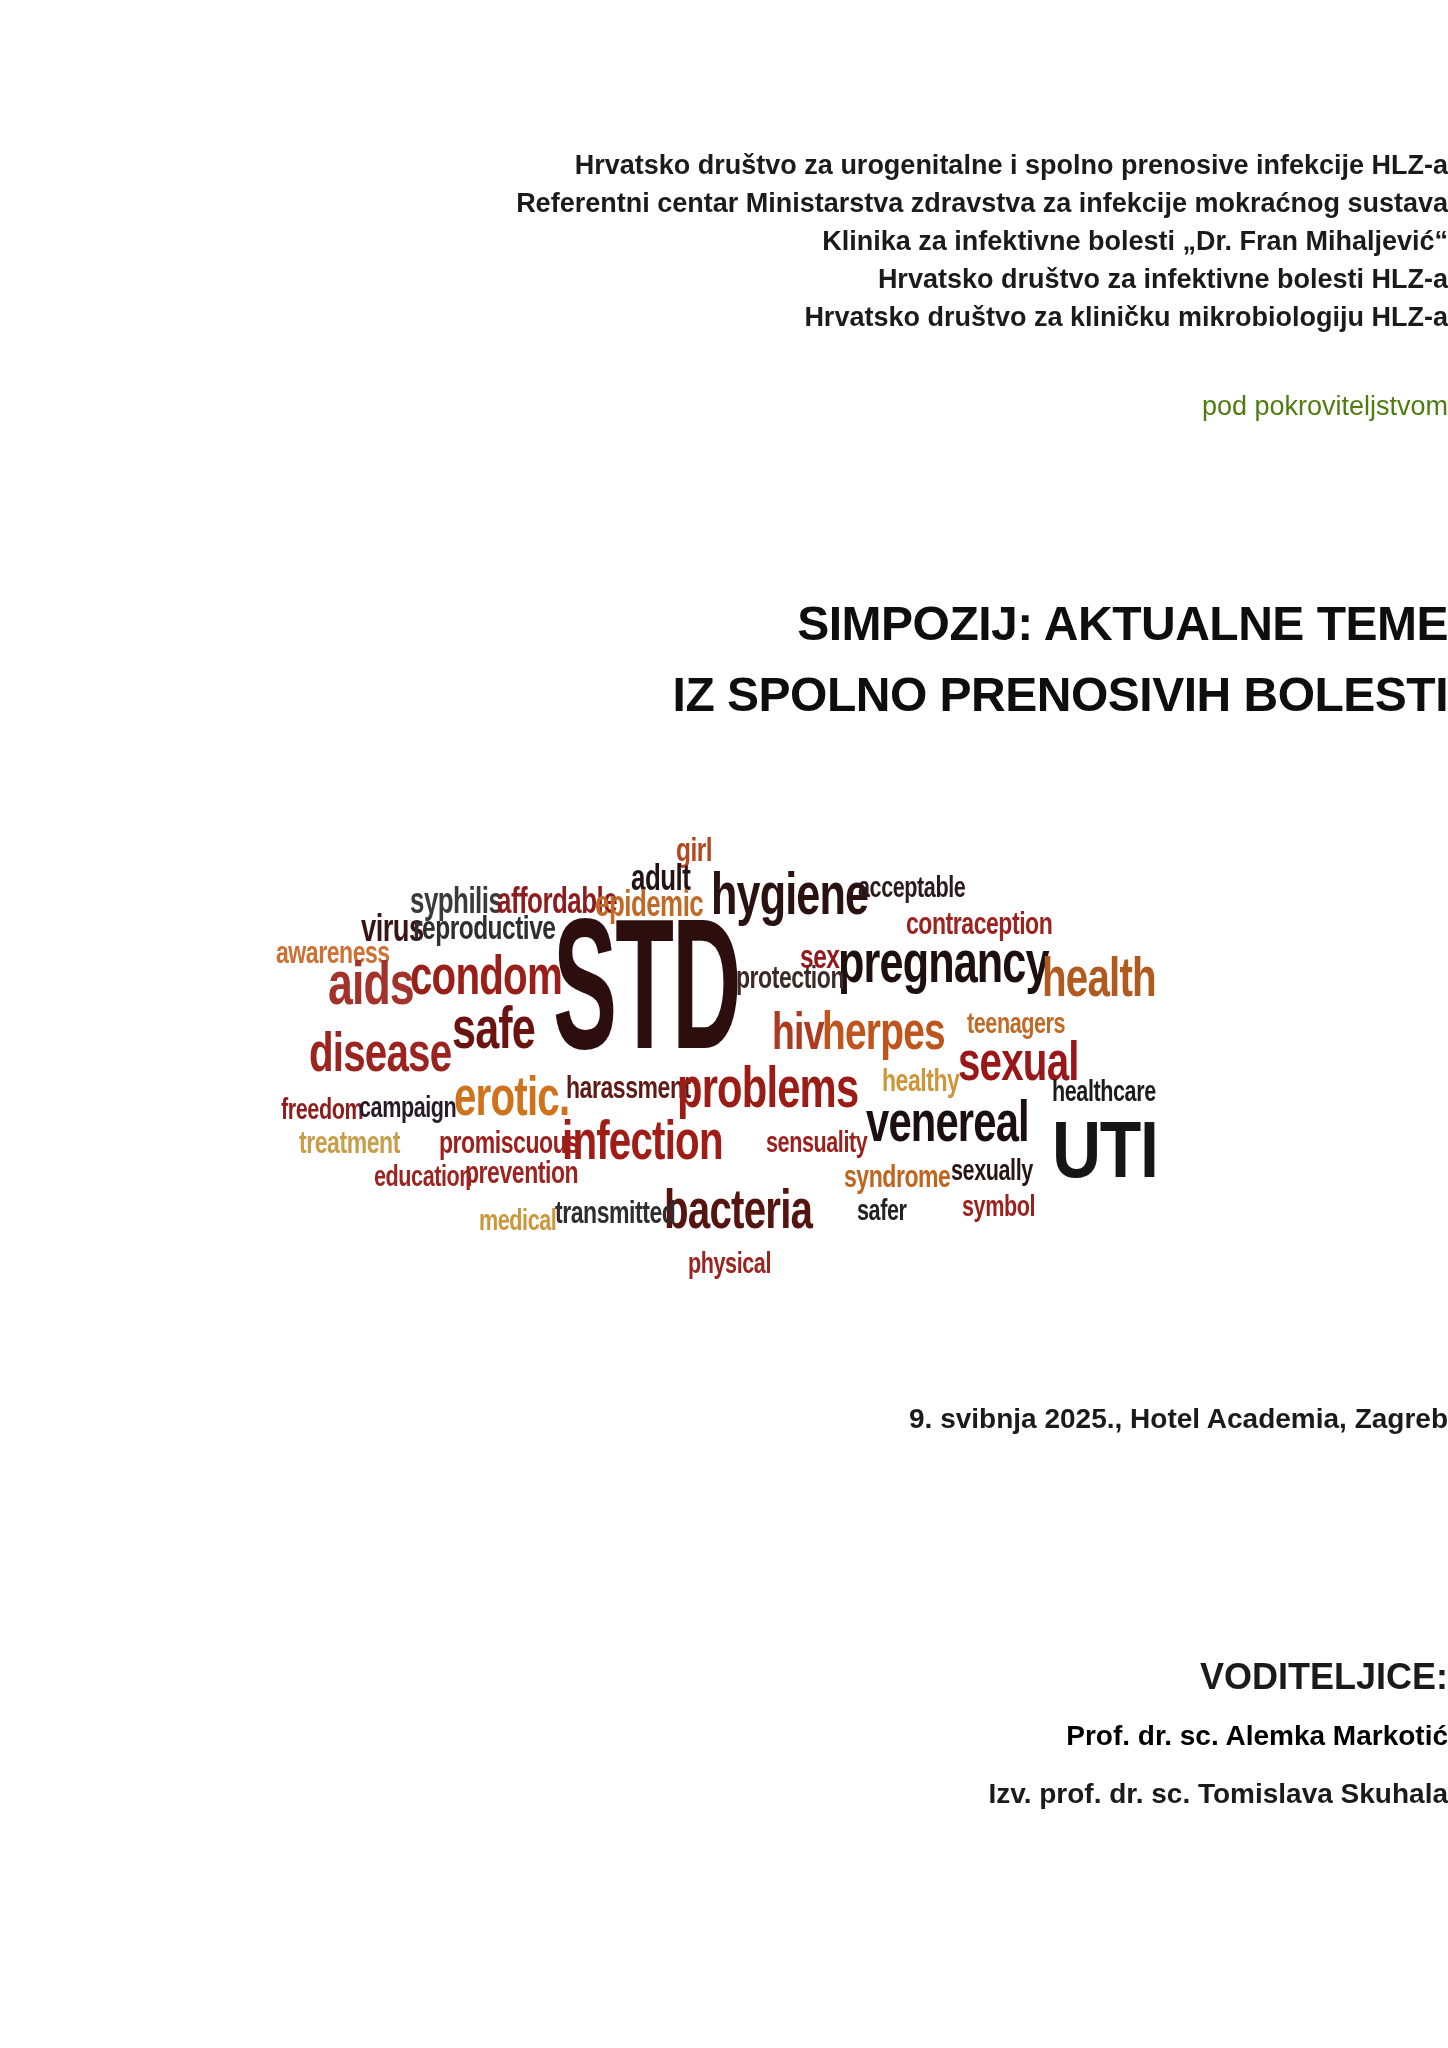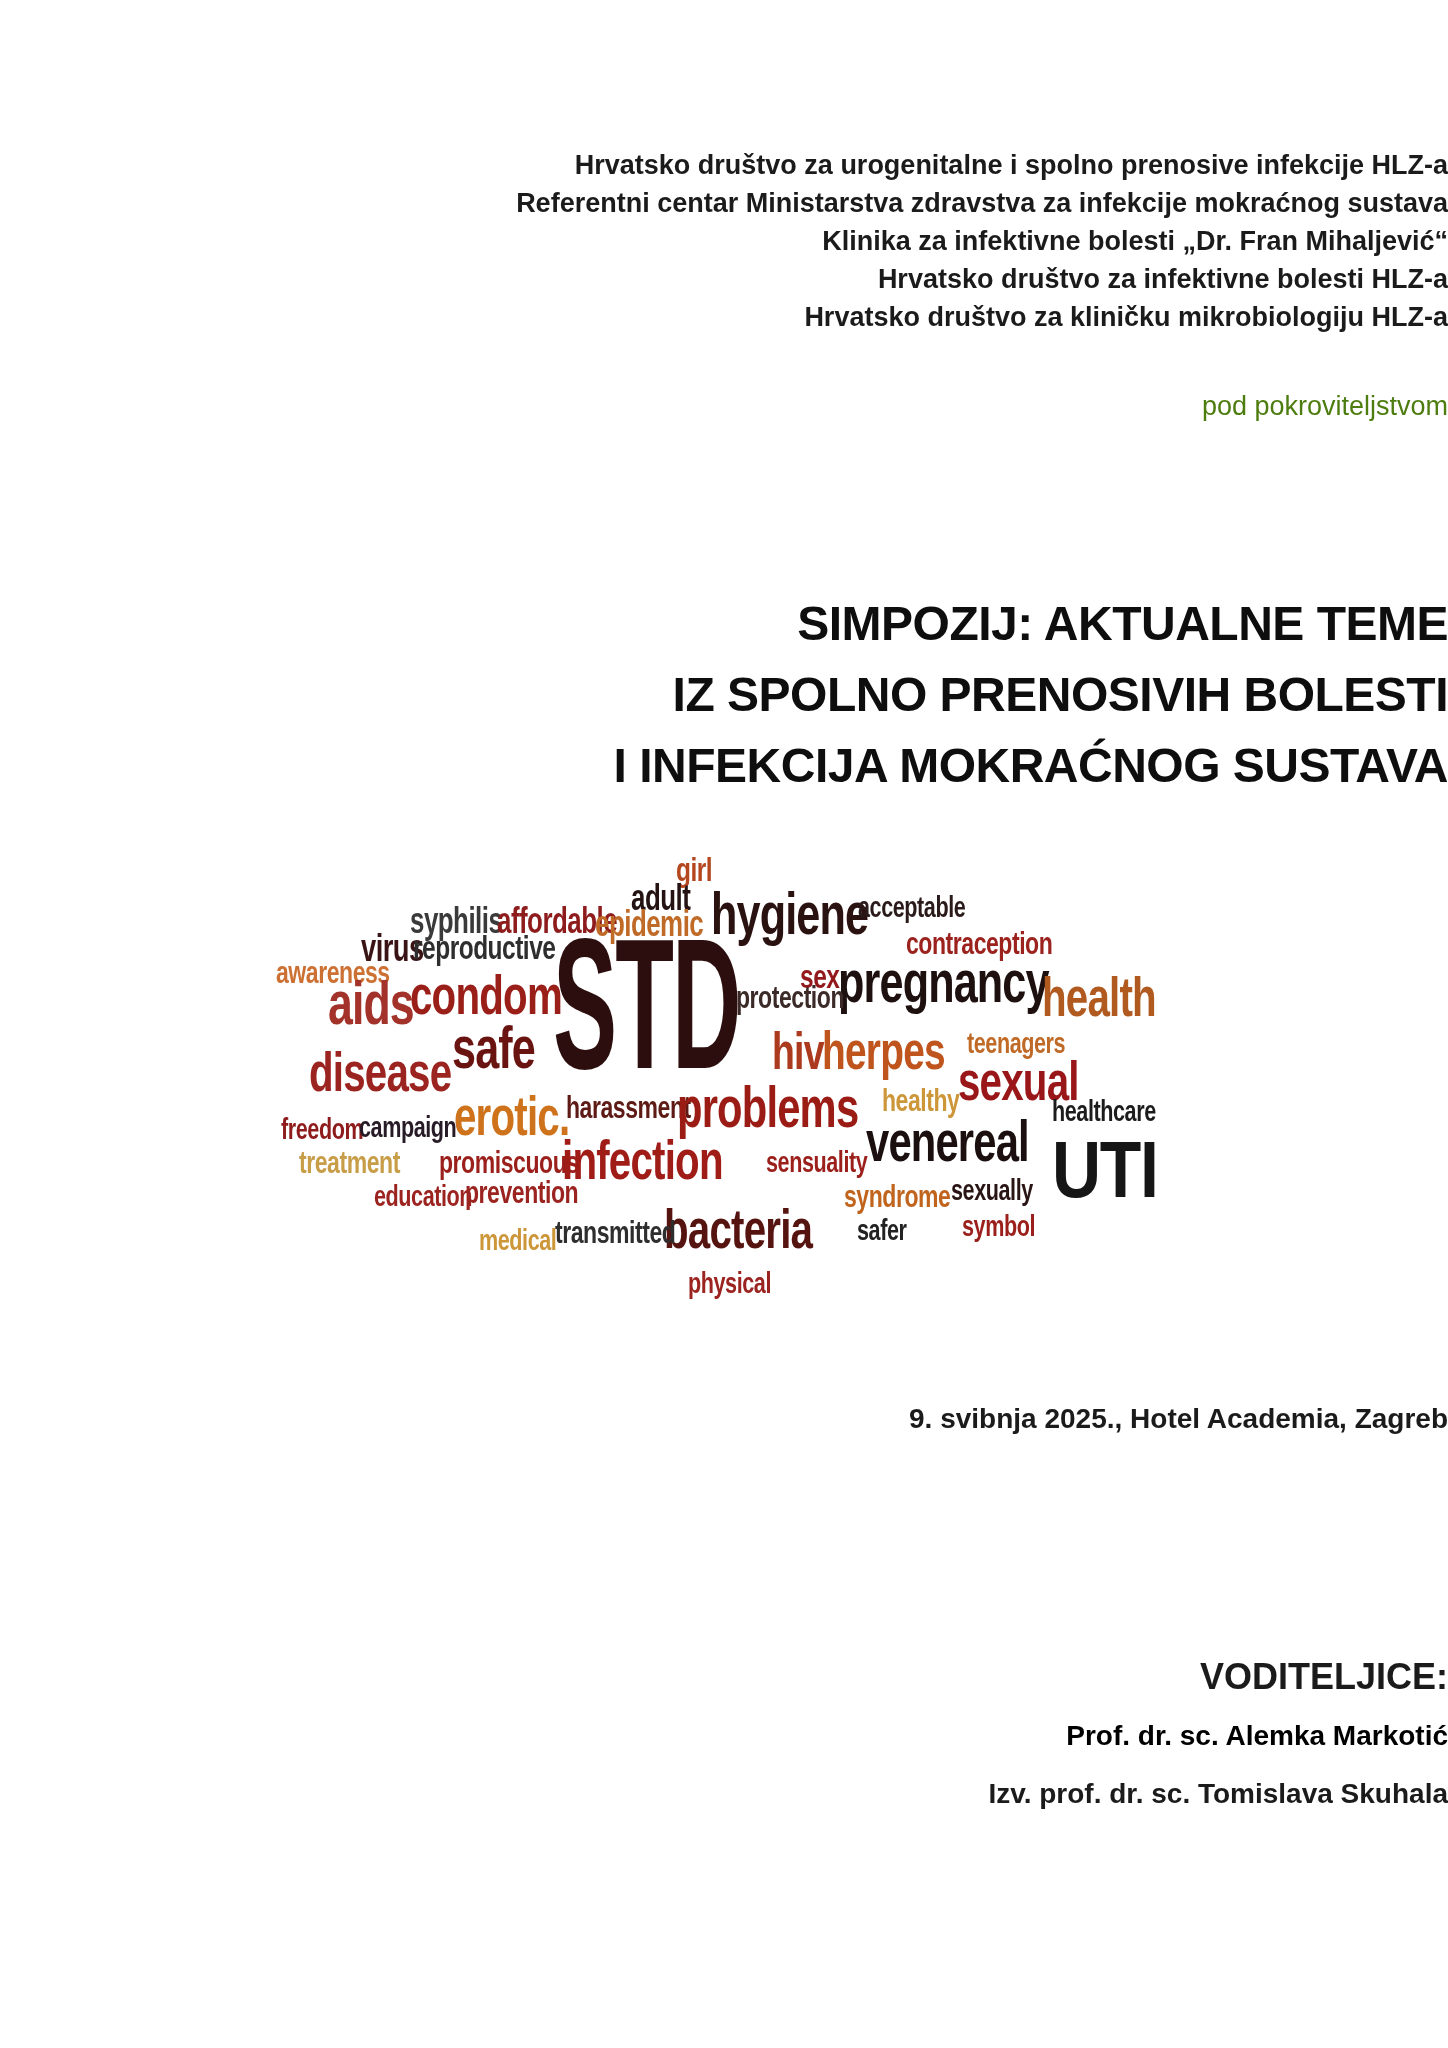--- a/index.html
+++ b/index.html
@@ -13,21 +13,21 @@
   }
   .centered{position:absolute;left:0;right:0;text-align:right;}
   .org-block{top:146px;font-size:27px;font-weight:700;line-height:38px;color:#1b1b1b;}
   .patronage-block{top:387px;font-size:27px;font-weight:400;line-height:38px;color:#4d7c0f;}
   .title-block{top:588px;font-size:48px;font-weight:800;line-height:71px;letter-spacing:-0.5px;color:#0e0e0e;}
   .event-line{top:1395px;font-size:28px;font-weight:700;color:#1b1b1b;margin-top:8px;}
   .moderators-heading{top:1656px;font-size:36px;font-weight:700;color:#1b1b1b;}
   .moderator-1{top:1720px;font-size:28px;font-weight:700;color:#000000;}
   .moderator-2{top:1778px;font-size:28px;font-weight:700;color:#1b1b1b;}
   .cloud{
-    position:absolute;left:260px;top:846px;width:940px;height:470px;
+    position:absolute;left:260px;top:826px;width:940px;height:470px;
   }
   .cloud span{
     position:absolute;
     font-family:"Liberation Sans",sans-serif;
     font-weight:700;
     line-height:1;
     white-space:nowrap;
     letter-spacing:-0.02em;
     transform-origin:0 0;
   }
@@ -45,21 +45,20 @@
     <div>Hrvatsko društvo za kliničku mikrobiologiju HLZ-a</div>
   </div>
 
   <div class="centered patronage-block">
     <div>pod pokroviteljstvom</div>
   </div>
 
   <div class="centered title-block">
     <div>SIMPOZIJ: AKTUALNE TEME</div>
     <div>IZ SPOLNO PRENOSIVIH BOLESTI</div>
-    <div>I INFEKCIJA MOKRAĆNOG SUSTAVA</div>
   </div>
 
   <div class="cloud" id="cloud">
       <span style="left: 416px; top: 6px; font-size: 34px; color: rgb(181, 71, 31); transform: scaleX(0.72);">girl</span>
       <span style="left: 371px; top: 34px; font-size: 36px; color: rgb(36, 19, 18); transform: scaleX(0.72);">adult</span>
       <span style="left: 150px; top: 57px; font-size: 36px; color: rgb(58, 58, 58); transform: scaleX(0.72);">syphilis</span>
       <span style="left: 237px; top: 57px; font-size: 36px; color: rgb(142, 28, 28); transform: scaleX(0.72);">affordable</span>
       <span style="left: 335px; top: 60px; font-size: 36px; color: rgb(192, 106, 40); transform: scaleX(0.72);">epidemic</span>
       <span style="left: 451px; top: 38px; font-size: 60px; color: rgb(42, 18, 16); transform: scaleX(0.72);">hygiene</span>
       <span style="left: 598px; top: 46px; font-size: 30px; color: rgb(43, 26, 26); transform: scaleX(0.72);">acceptable</span>

